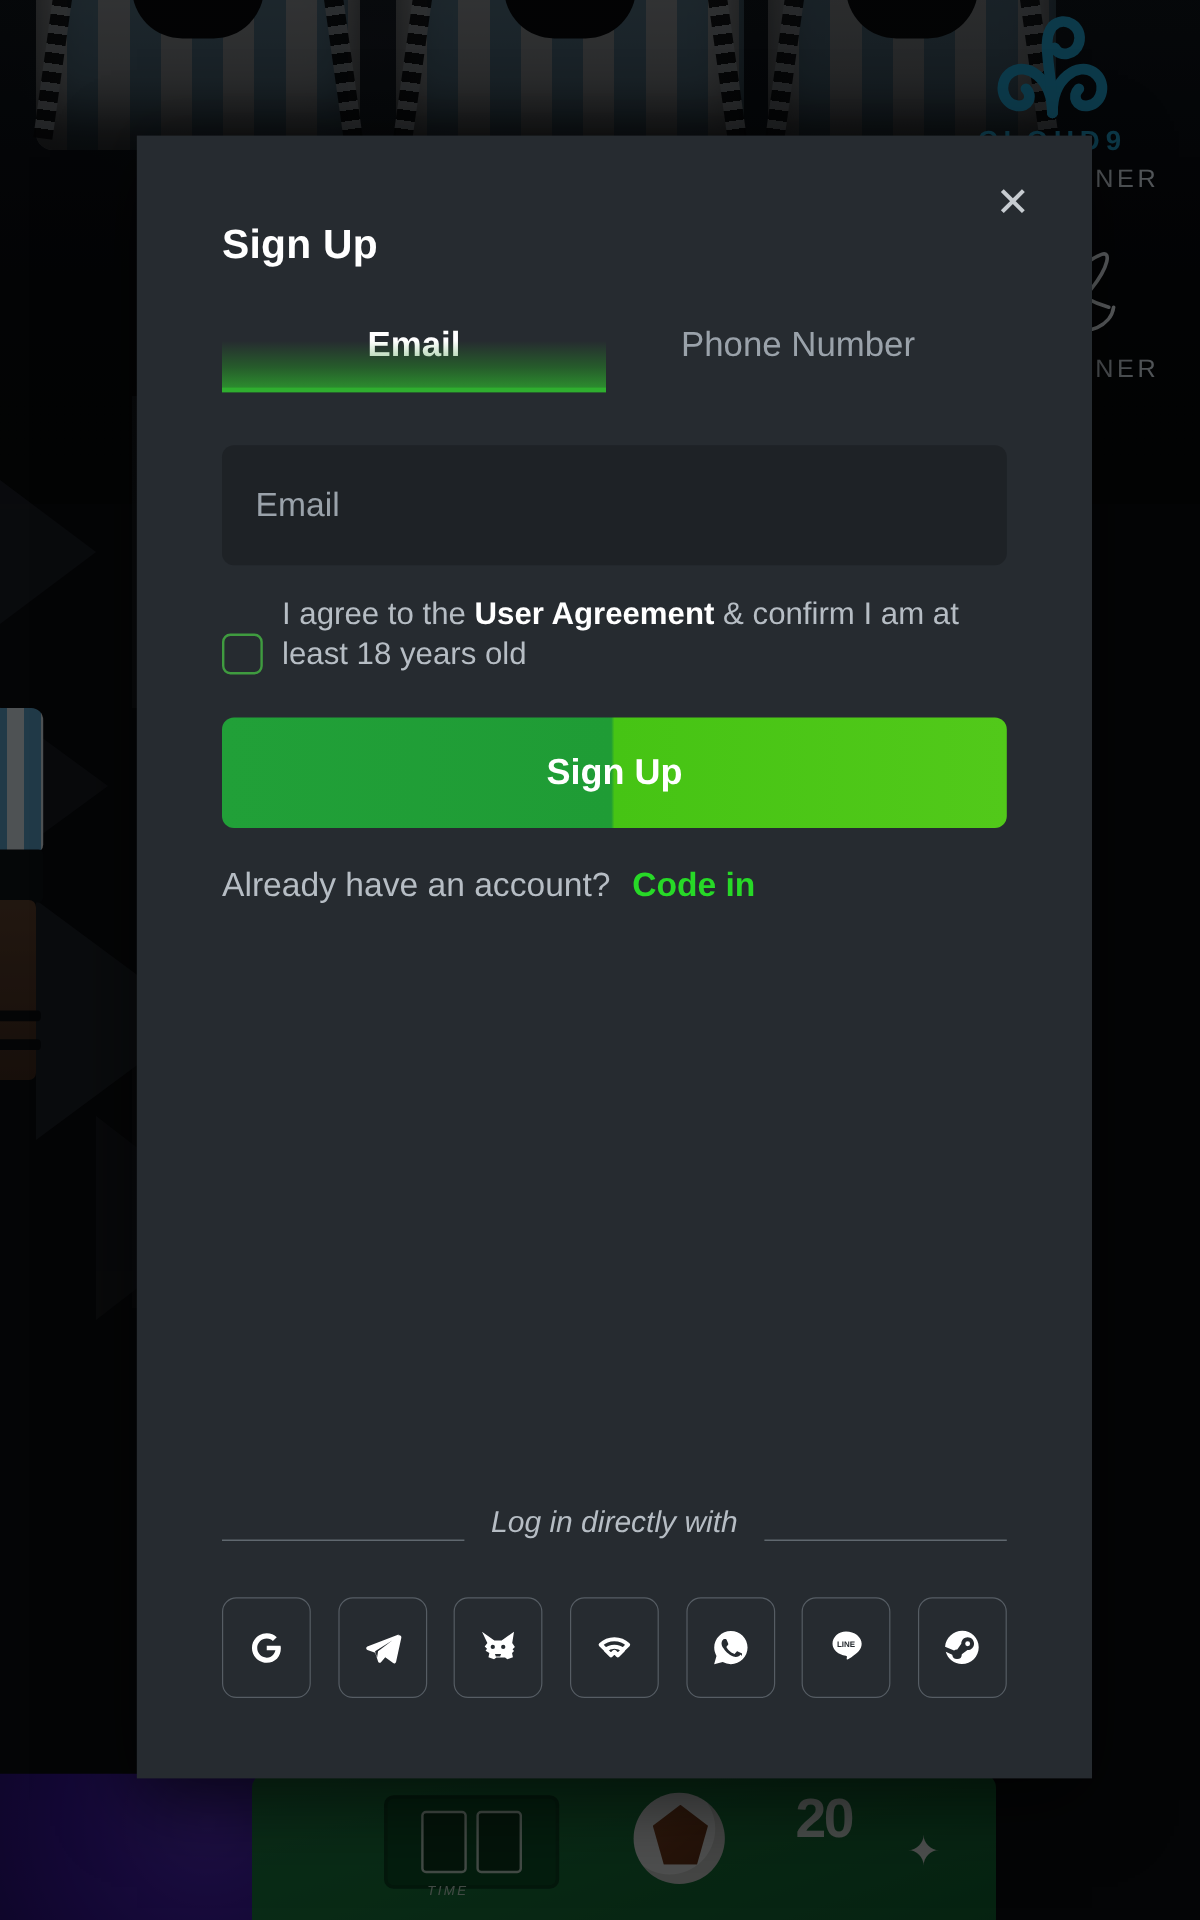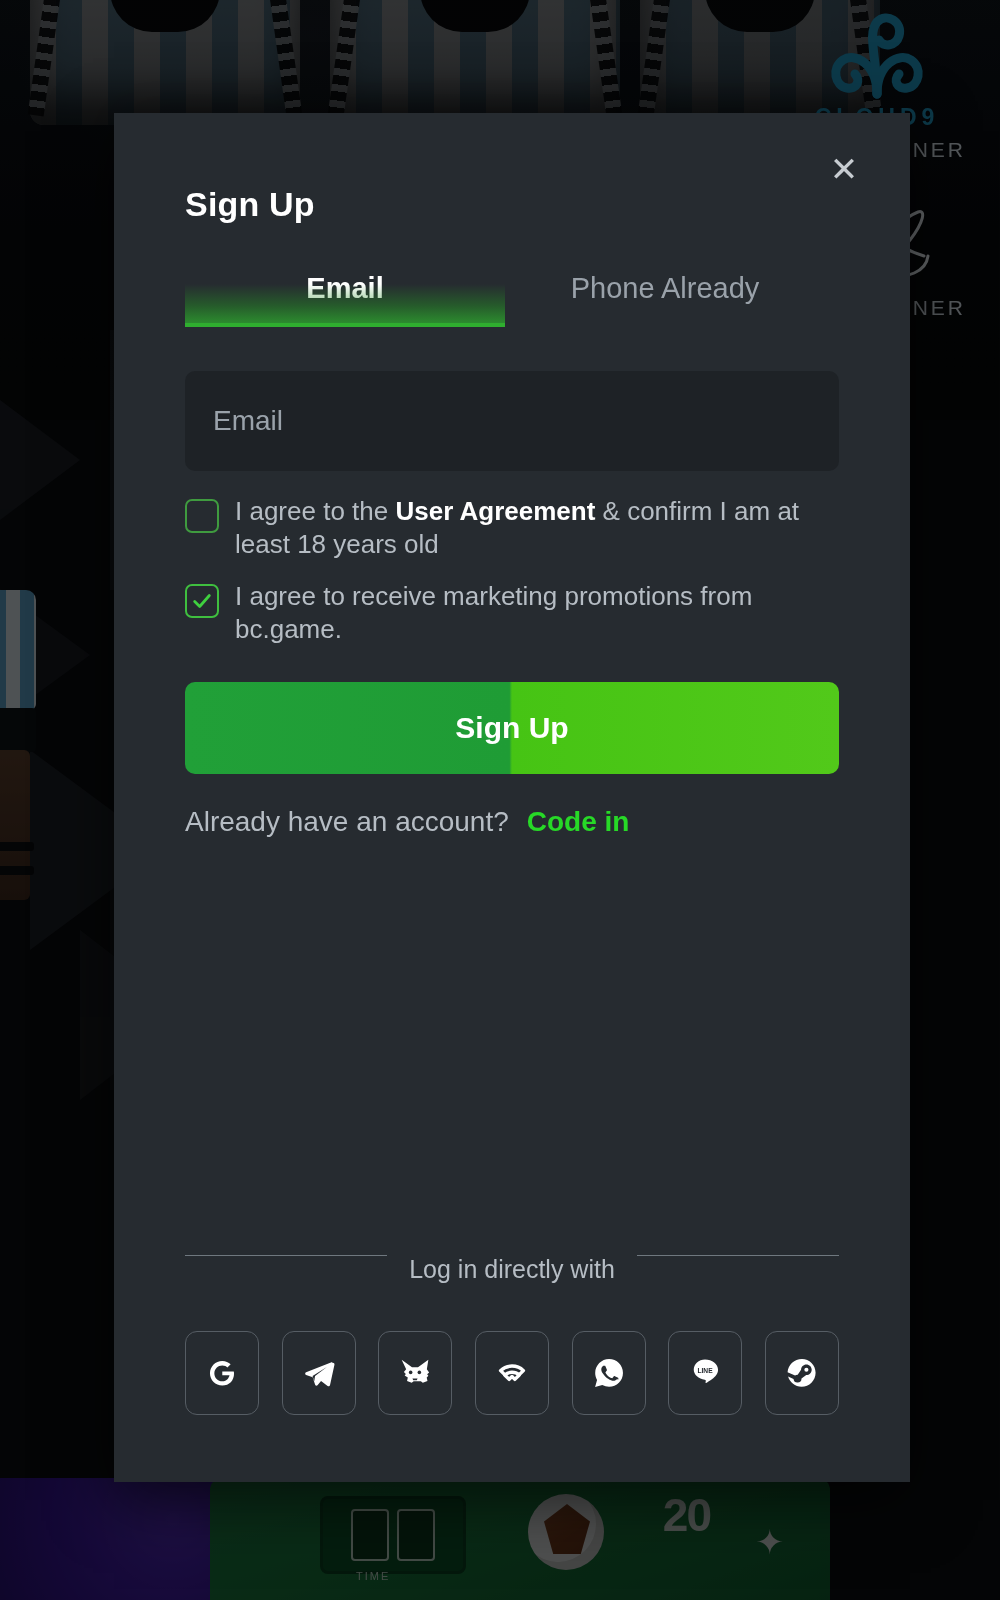--- a/index.html
+++ b/index.html
@@ -184,21 +184,21 @@
   }
   .promo .twenty {
     position:absolute; right:120px; top:10px;
     color:#eef4f0; font-size:46px; font-weight:800; letter-spacing:-2px;
     opacity:.95;
   }
   .promo .spark {
     position:absolute; right:46px; top:44px; color:#eef4f0; font-size:34px;
   }
   .promo .timelbl {
-    position:absolute; left:146px; top:92px; color:#cfe8d8; font-size:11px; letter-spacing:2px;
+    position:absolute; left:146px; top:92px; color:#cfe8d8; font-size:11px; letter-spacing:2px;font-style:italic;
   }
 
   
   .overlay {
     position: absolute; inset: 0;
     background: rgba(0,0,0,.55);
   }
 
   
   .modal {
@@ -315,21 +315,21 @@
     color: #b6bdc4;
     font-size: 28px;
     cursor: pointer;
     width: fit-content;
   }
   .chev { display:inline-flex; align-items:center; color:#b6bdc4;}
 
   
   .check-row {
     display: flex;
-    align-items: flex-start;
+    align-items: flex-end;
     gap: 16px;
     margin-top: 24px;
     cursor: pointer;
   }
   .check-row.second { margin-top: 18px; }
   .cbox {
     flex: none;
     margin-top: 4px;
     width: 30px; height: 30px;
     border: 2px solid #3f9b3f;
@@ -374,22 +374,23 @@
     font-weight: 700;
     cursor: pointer;
   }
 
   
   .divider {
     position: absolute;
     left: 71px; right: 71px;
     top: 1142px;
     display: flex;
-    align-items: flex-start;
+    align-items: flex-end;
     gap: 22px;
+    font-style: italic;
   }
   .divider .line {
     flex: 1;
     height: 1px;
     background: #6f787f;
   }
   .divider .dtext {
     color: #b6bdc4;
     font-size: 25px;
     white-space: nowrap;
@@ -491,42 +492,34 @@
 
   <div class="modal">
     <div class="modal-inner">
 
       <div class="close-btn">✕</div>
 
       <h1 class="modal-title">Sign Up</h1>
 
       <div class="tabs">
         <div class="tab active">Email</div>
-        <div class="tab">Phone Already</div>
+        <div class="tab">Phone Number</div>
       </div>
 
       <div class="field field-email">
         <input type="text" placeholder="Email" style="">
       </div>
 
 
 
       <div class="check-row">
         <span class="cbox"></span>
         <span class="check-label"><span>I agree to the </span><b>User Agreement</b><span> &amp; confirm I am at least 18 years old</span></span>
       </div>
 
-      <div class="check-row second">
-        <span class="cbox checked">
-          <svg width="22" height="22" viewBox="0 0 24 24" fill="none" stroke="#3fd13f" stroke-width="3" stroke-linecap="round" stroke-linejoin="round">
-            <polyline points="4 12.5 9.5 18 20 6"></polyline>
-          </svg>
-        </span>
-        <span class="check-label">I agree to receive marketing promotions from bc.game.</span>
-      </div>
 
       <button class="submit-btn">Sign Up</button>
 
       <div class="signin-row">
         <span>Already have an account?</span>
         <span class="signin-link">Code in</span>
       </div>
 
       <div class="divider">
         <span class="line"></span>

